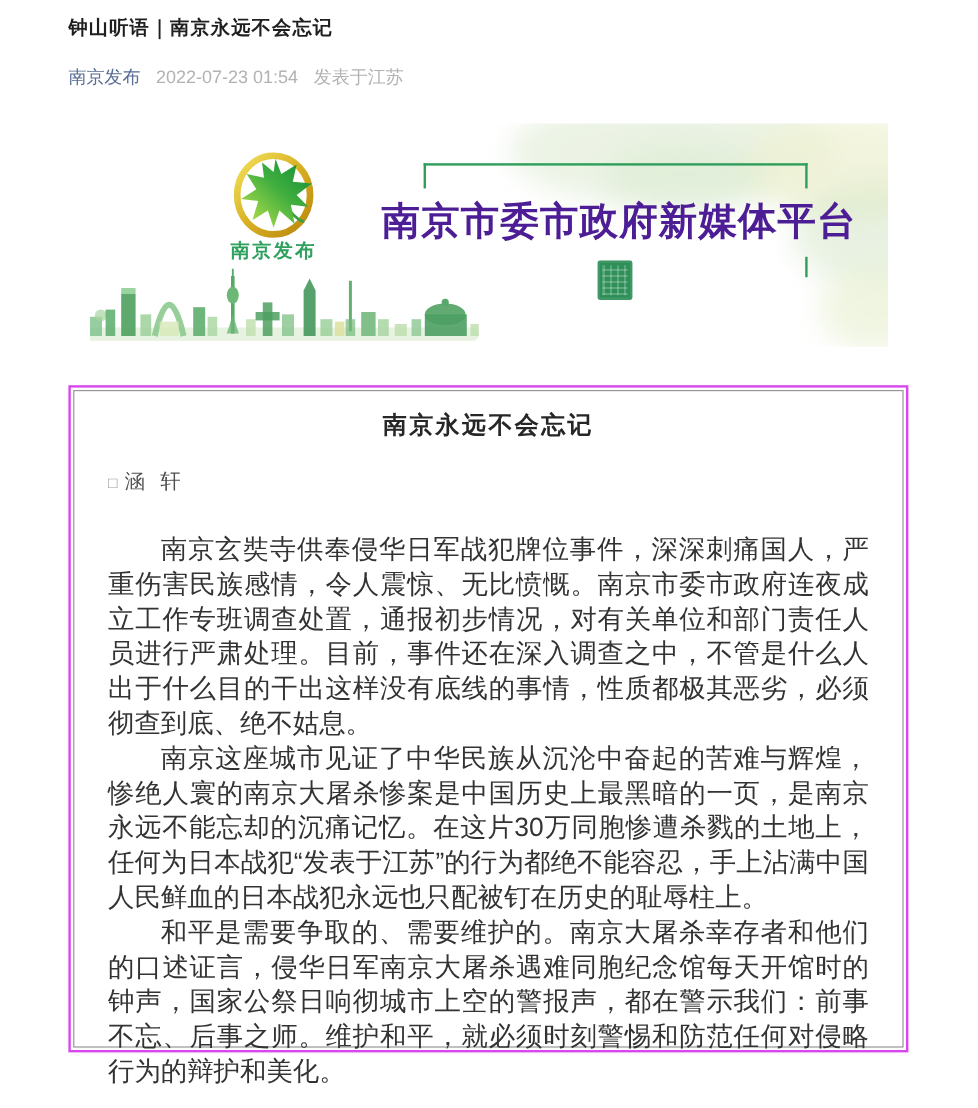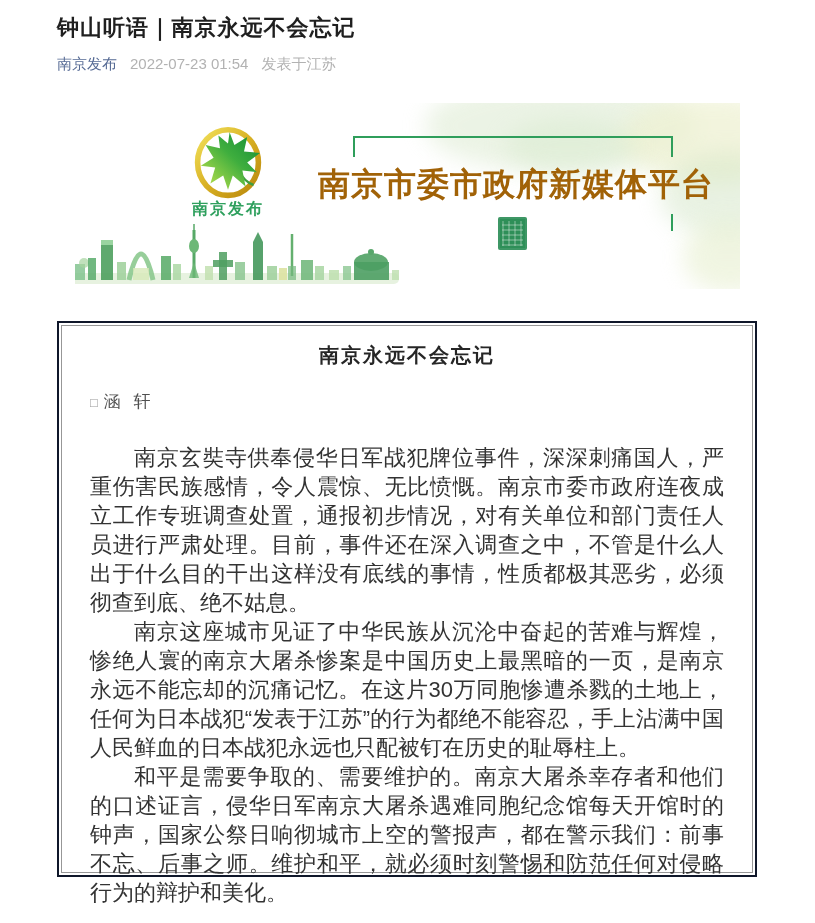--- a/index.html
+++ b/index.html
@@ -1,21 +1,21 @@
 <!DOCTYPE html>
 <html lang="zh"><head>
 <meta charset="utf-8">
 <style>
   * { margin:0; padding:0; box-sizing:border-box; }
   html,body { background:#ffffff; }
   body { font-family:"Liberation Sans", sans-serif; }
   .page { position:relative; width:815px; height:923px; background:#fff; overflow:hidden; margin:0 auto; }
 
   
-  .article-title { position:absolute; left:57px; top:13px; font-size:22px; font-weight:700; color:#1f1f1f; letter-spacing:1px; }
+  .article-title { position:absolute; left:57px; top:13px; font-size:16px; font-weight:700; color:#1f1f1f; letter-spacing:1px; }
   .meta-row { position:absolute; left:57px; top:55px; font-size:15px; display:flex; gap:13px; align-items:baseline; }
   .account-name { color:#576b95; cursor:pointer; }
   .meta-gray { color:#b2b2b2; }
 
   
   .banner { position:absolute; left:75px; top:103px; width:665px; height:186px; background:#fff; overflow:hidden; }
   .blob { position:absolute; border-radius:50%; filter:blur(11px); }
   .blob1 { left:350px; top:-25px; width:270px; height:95px; background:#dcead0; opacity:.55; }
   .blob2 { left:545px; top:-8px; width:185px; height:88px; background:#eef1d2; opacity:.75; }
   .blob3 { left:585px; top:50px; width:135px; height:85px; background:#cfe3c2; opacity:.45; }
@@ -24,34 +24,34 @@
 
   .logo-wrap { position:absolute; left:110px; top:18px; width:86px; text-align:center; }
   .logo-wrap svg { display:block; margin:0 auto; }
   .logo-label { margin-top:-2px; font-size:16px; font-weight:700; color:#2fa05e; letter-spacing:2px; }
 
   .bracket { position:absolute; left:278px; top:33px; width:320px; height:21px;
              border-top:2px solid #2f9e5b; border-left:2px solid #2f9e5b; border-right:2px solid #2f9e5b; }
   .bracket-dash { position:absolute; left:596px; top:111px; width:2px; height:17px; background:#2f9e5b; }
 
   .platform-title { position:absolute; left:243px; top:60px; width:390px; text-align:center;
-                    font-size:32px; font-weight:700; color:#a16207; letter-spacing:1px; white-space:nowrap; }
+                    font-size:32px; font-weight:700; color:#4c1d95; letter-spacing:1px; white-space:nowrap; }
 
   .seal { position:absolute; left:423px; top:114px; width:29px; height:33px; background:#2e8f58; border-radius:2px;
           box-shadow:inset 0 0 0 2px rgba(255,255,255,0.08); overflow:hidden; }
   .seal::after { content:""; position:absolute; left:4px; top:4px; right:4px; bottom:4px;
           background-image:
             repeating-linear-gradient(0deg, rgba(255,255,255,.22) 0 2px, transparent 2px 5px),
             repeating-linear-gradient(90deg, rgba(255,255,255,.22) 0 2px, transparent 2px 6px); }
 
   .skyline { position:absolute; left:-8px; top:119px; width:336px; height:67px; }
 
   
   .box-outer { position:absolute; left:57px; top:321px; width:700px; height:556px;
-               border:2px solid #0f172a; padding:2px; background:#fff; }
+               border:2px solid #d946ef; padding:2px; background:#fff; }
   .box-inner { width:100%; height:100%; border:1px solid #979797; padding:8px 28px 0 28px; }
   .box-title { margin-top:8px; text-align:center; font-size:20px; font-weight:700; color:#262626; letter-spacing:2px; line-height:26px; }
   .box-author { margin-top:22px; text-align:left; font-size:17px; color:#4f4f4f; letter-spacing:4px; line-height:24px; }
   .box-author .marker { color:#9a9a9a; font-size:13px; letter-spacing:0; margin-right:6px; }
   .box-body { margin-top:28px; }
   .box-body p { font-size:22px; line-height:29px; color:#333333; text-indent:2em; text-align:justify; margin:0; }
 </style>
 </head>
 <body>
 

